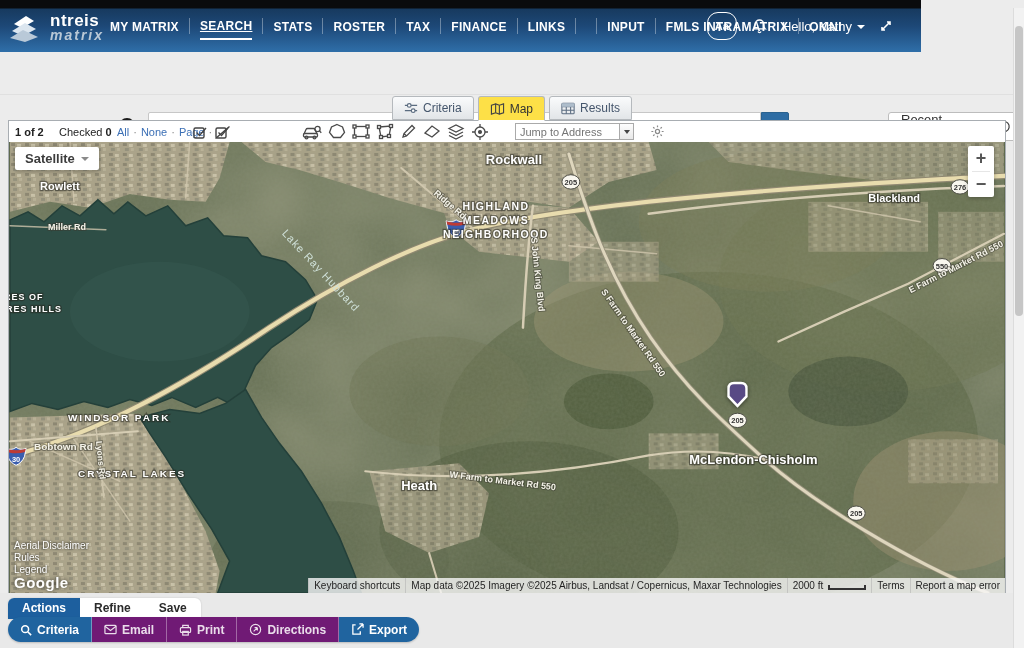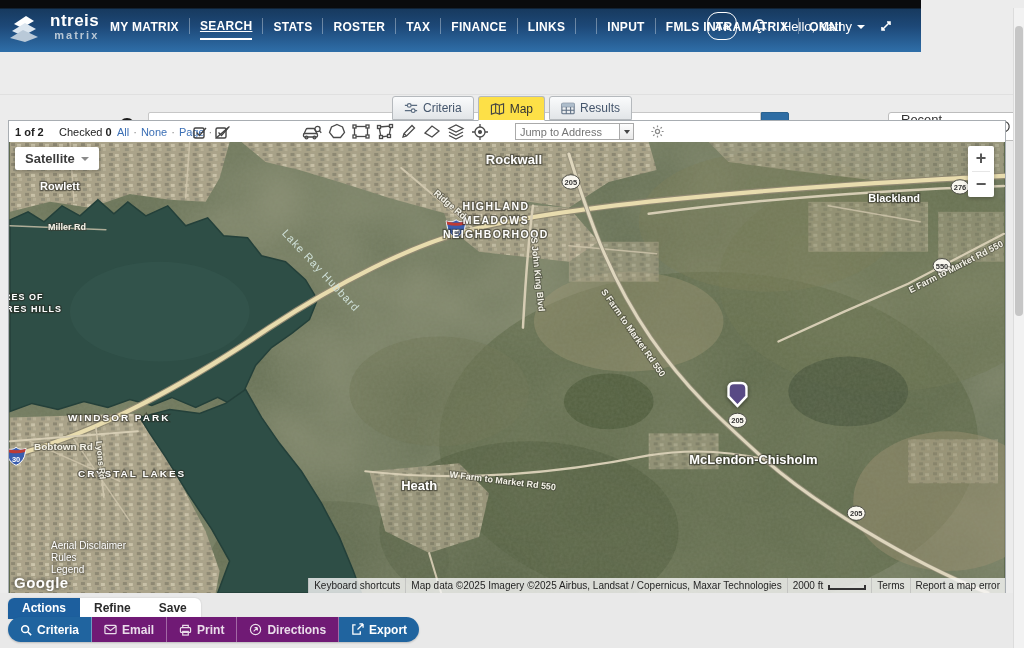--- a/index.html
+++ b/index.html
@@ -3,21 +3,21 @@
 <meta charset="utf-8">
 <style>
   * { margin:0; padding:0; box-sizing:border-box; }
   html,body { width:1024px; height:648px; overflow:hidden; font-family:"Liberation Sans", sans-serif; background:#ececec; }
 
   
   #header { position:absolute; top:0; left:0; width:921px; height:52px;
     background:linear-gradient(180deg,#0a0b0d 0,#0a0b0d 8px,#173a5f 9px,#1d4877 26px,#2f6fa9 52px); z-index:30; }
   #logo { position:absolute; left:8px; top:13px; display:flex; align-items:center; gap:6px; }
   #logo .word { color:#fff; font-weight:bold; font-size:17px; letter-spacing:.5px; line-height:15px; }
-  #logo .word .sub { display:block; text-align:right; font-size:11px; font-weight:bold; color:#b9c8d6; letter-spacing:2px; }
+  #logo .word .sub { display:block; font-size:14px; font-weight:bold; color:#b9c8d6; letter-spacing:2px;font-style:italic; }
   #nav { position:absolute; left:110px; top:0; height:52px; display:flex; align-items:center; }
   .nav-item { color:#fff; font-size:12px; font-weight:bold; letter-spacing:.3px; padding:6px 0 5px; cursor:pointer; white-space:nowrap; }
   .nav-item.active { border-bottom:2px solid #fff;text-decoration:underline; }
   .nav-div { width:1px; height:16px; background:rgba(255,255,255,.35); margin:0 10px; }
   #header-right { position:absolute; right:28px; top:0; height:52px; display:flex; align-items:center; gap:14px; }
   .aa-pill { border:1.5px solid #fff; border-radius:11px; color:#fff; font-size:11px; font-weight:bold; padding:7px 7px; }
   .hdr-icon svg { display:block; }
   #greeting { color:#fff; font-size:13px; display:flex; align-items:center; gap:5px; }
   #greeting .caret { width:0; height:0; border-left:4px solid transparent; border-right:4px solid transparent; border-top:4px solid #fff; margin-top:2px; }
 
@@ -54,21 +54,21 @@
   #map-view { position:absolute; top:21px; left:0; width:996px; height:451px; overflow:hidden; background:#5f6a4e; cursor:grab; }
   #map-view > svg { display:block; }
 
   .sat-btn { position:absolute; left:6px; top:5px; background:#fff; border-radius:2px; box-shadow:0 1px 4px rgba(0,0,0,.3);
     display:flex; align-items:center; gap:6px; padding:4px 10px; font-size:13px; font-weight:bold; color:#3c3c3c; cursor:pointer; z-index:5; }
   .sat-btn .caret { width:0; height:0; border-left:4px solid transparent; border-right:4px solid transparent; border-top:4px solid #8a8a8a; }
   .zoom-ctl { position:absolute; right:11px; top:4px; width:26px; background:#fff; border-radius:2px; box-shadow:0 1px 4px rgba(0,0,0,.3); z-index:5; }
   .zoom-ctl .zbtn { width:26px; height:25px; display:flex; align-items:center; justify-content:center; font-size:18px; font-weight:bold; color:#565656; cursor:pointer; }
   .zoom-ctl .zdiv { height:1px; background:#e6e6e6; margin:0 4px; }
 
-  .ovl-links { position:absolute; left:5px; bottom:18px; z-index:4;margin-left:37px; }
+  .ovl-links { position:absolute; left:5px; bottom:18px; z-index:4; }
   .ovl-links div { color:#fff; font-size:10px; text-shadow:0 0 3px rgba(0,0,0,.9); margin-top:1px; cursor:pointer; }
   .google-logo { position:absolute; left:5px; bottom:2px; color:#fff; font-size:15px; font-weight:bold; letter-spacing:.5px; text-shadow:0 0 4px rgba(0,0,0,.7); z-index:4; }
 
   .attr-bar { position:absolute; right:0; bottom:0; display:flex; height:15px; font-size:10px; color:#1f1f1f; z-index:4; }
   .attr-seg { background:rgba(248,248,248,.8); display:flex; align-items:center; padding:0 5px; white-space:nowrap; border-left:1px solid rgba(180,180,180,.6); }
   .scale-bar { width:38px; height:5px; border-left:2px solid #333; border-right:2px solid #333; border-bottom:2px solid #333; margin-left:5px; margin-top:3px; }
 
   
   #scrollbar { position:absolute; top:8px; right:0; width:11px; height:640px; background:#f2f2f2; border-left:1px solid #dcdcdc; z-index:40; }
   #scrollbar .thumb { position:absolute; left:1px; top:18px; width:8px; height:290px; background:#c6c6c6; border-radius:4px; }

